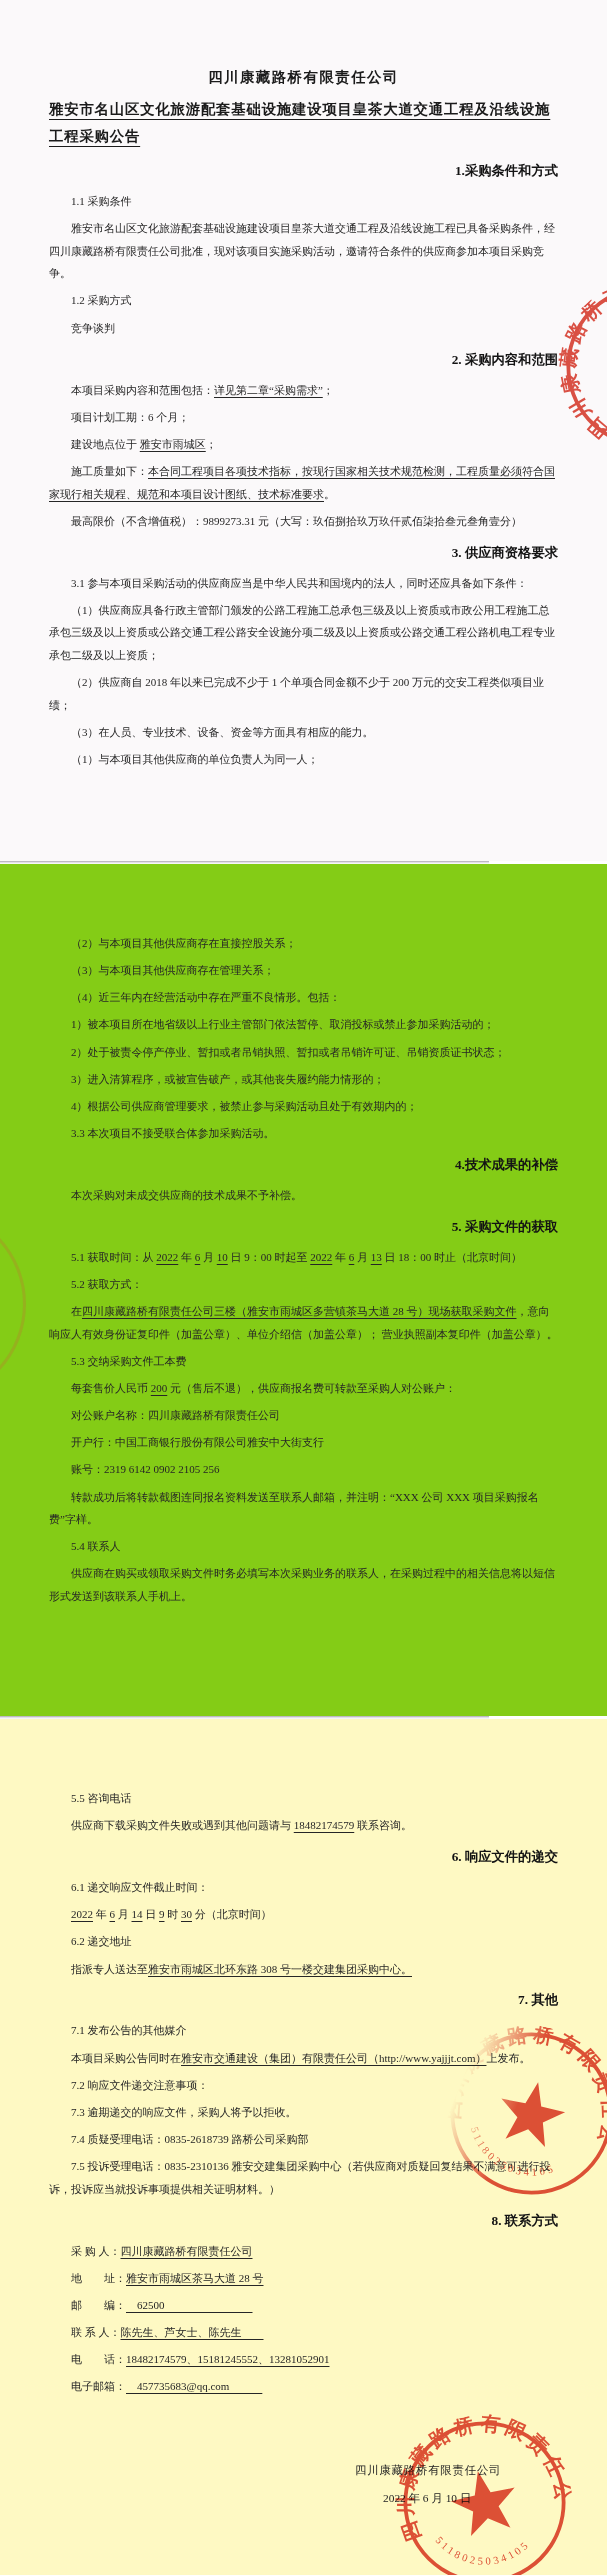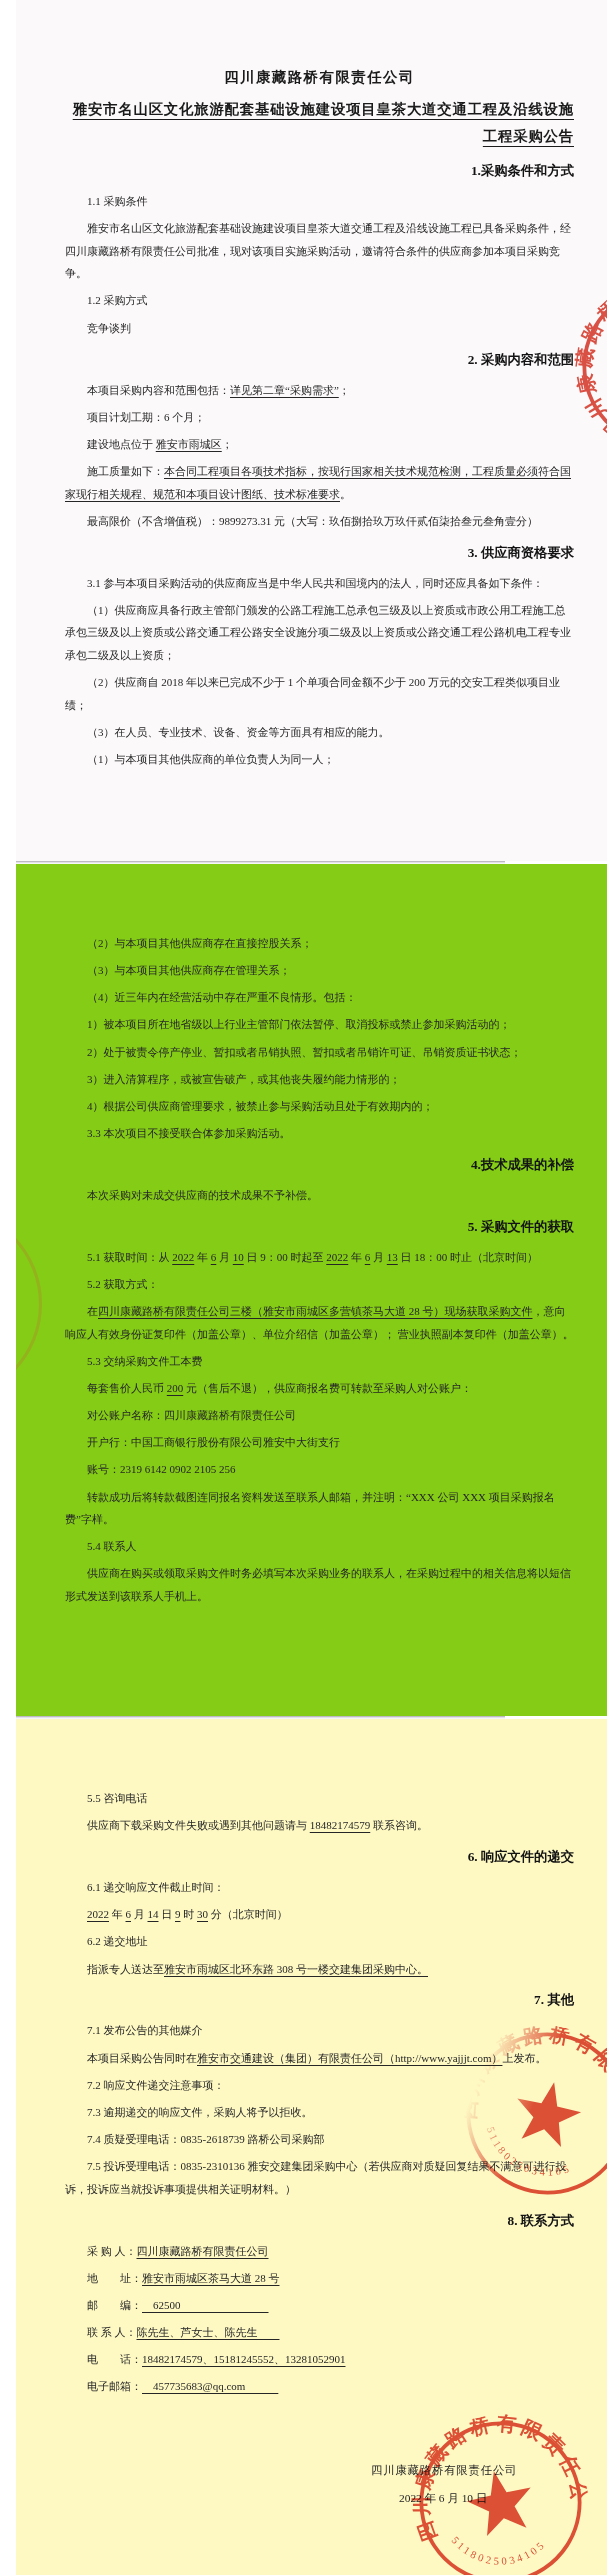--- a/index.html
+++ b/index.html
@@ -1,28 +1,28 @@
 <!DOCTYPE html>
 <html style="font-size:12px"><head>
 <meta charset="utf-8">
 <style>
   html,body{margin:0;padding:0;background:#ffffff;}
   body{width:607px;font-family:"Liberation Serif","DejaVu Serif",serif;-webkit-font-smoothing:antialiased;}
-  .doc{position:relative;width:489px;padding-left:16px;}
+  .doc{position:relative;width:489px;}
 
   .page{position:relative;width:607px;overflow:hidden;color:#262626;}
   .page-1{height:861px;background:#fbf9fa;}
   .page-2{height:852px;background:#84cc16;}
   .page-3{height:856px;background:#fef9c3;}
   .tear{height:3px;background:linear-gradient(180deg,#aaa6b1 0%,#e9e6ec 55%,#ffffff 100%);}
 
   .content{padding:68px 49px 0 49px;}
 
   .b-co-title{text-align:center;font-weight:bold;font-size:14.4px;color:#1b1b1b;margin:0 0 9px;letter-spacing:1.5px;}
-  .b-doc-title{text-align:right;font-weight:bold;font-size:14.4px;color:#1b1b1b;line-height:1.9;margin:0 0 10.6px;letter-spacing:0.8px;}
+  .b-doc-title{text-align:left;font-weight:bold;font-size:14.4px;color:#1b1b1b;line-height:1.9;margin:0 0 10.6px;letter-spacing:0.8px;}
   .b-doc-title .u{text-underline-offset:4.6px;}
   .b-h1{font-weight:bold;font-size:13.3px;color:#141414;margin:11.4px 0 10px;text-align:right;}
   .b-p,.b-pi{font-size:11px;line-height:2.05;margin:0 0 4.6px;}
   .b-pi{text-indent:2em;}
   .u{text-decoration:underline;text-underline-offset:3px;text-decoration-thickness:0.8px;white-space:pre-wrap;}
 
   
   .stamp{position:absolute;width:175px;height:175px;pointer-events:none;mix-blend-mode:multiply;opacity:.88;z-index:5;}
   .stamp svg{display:block;width:175px;height:175px;}
   .stamp-p1{left:560px;top:279px;transform:rotate(-42deg);}

